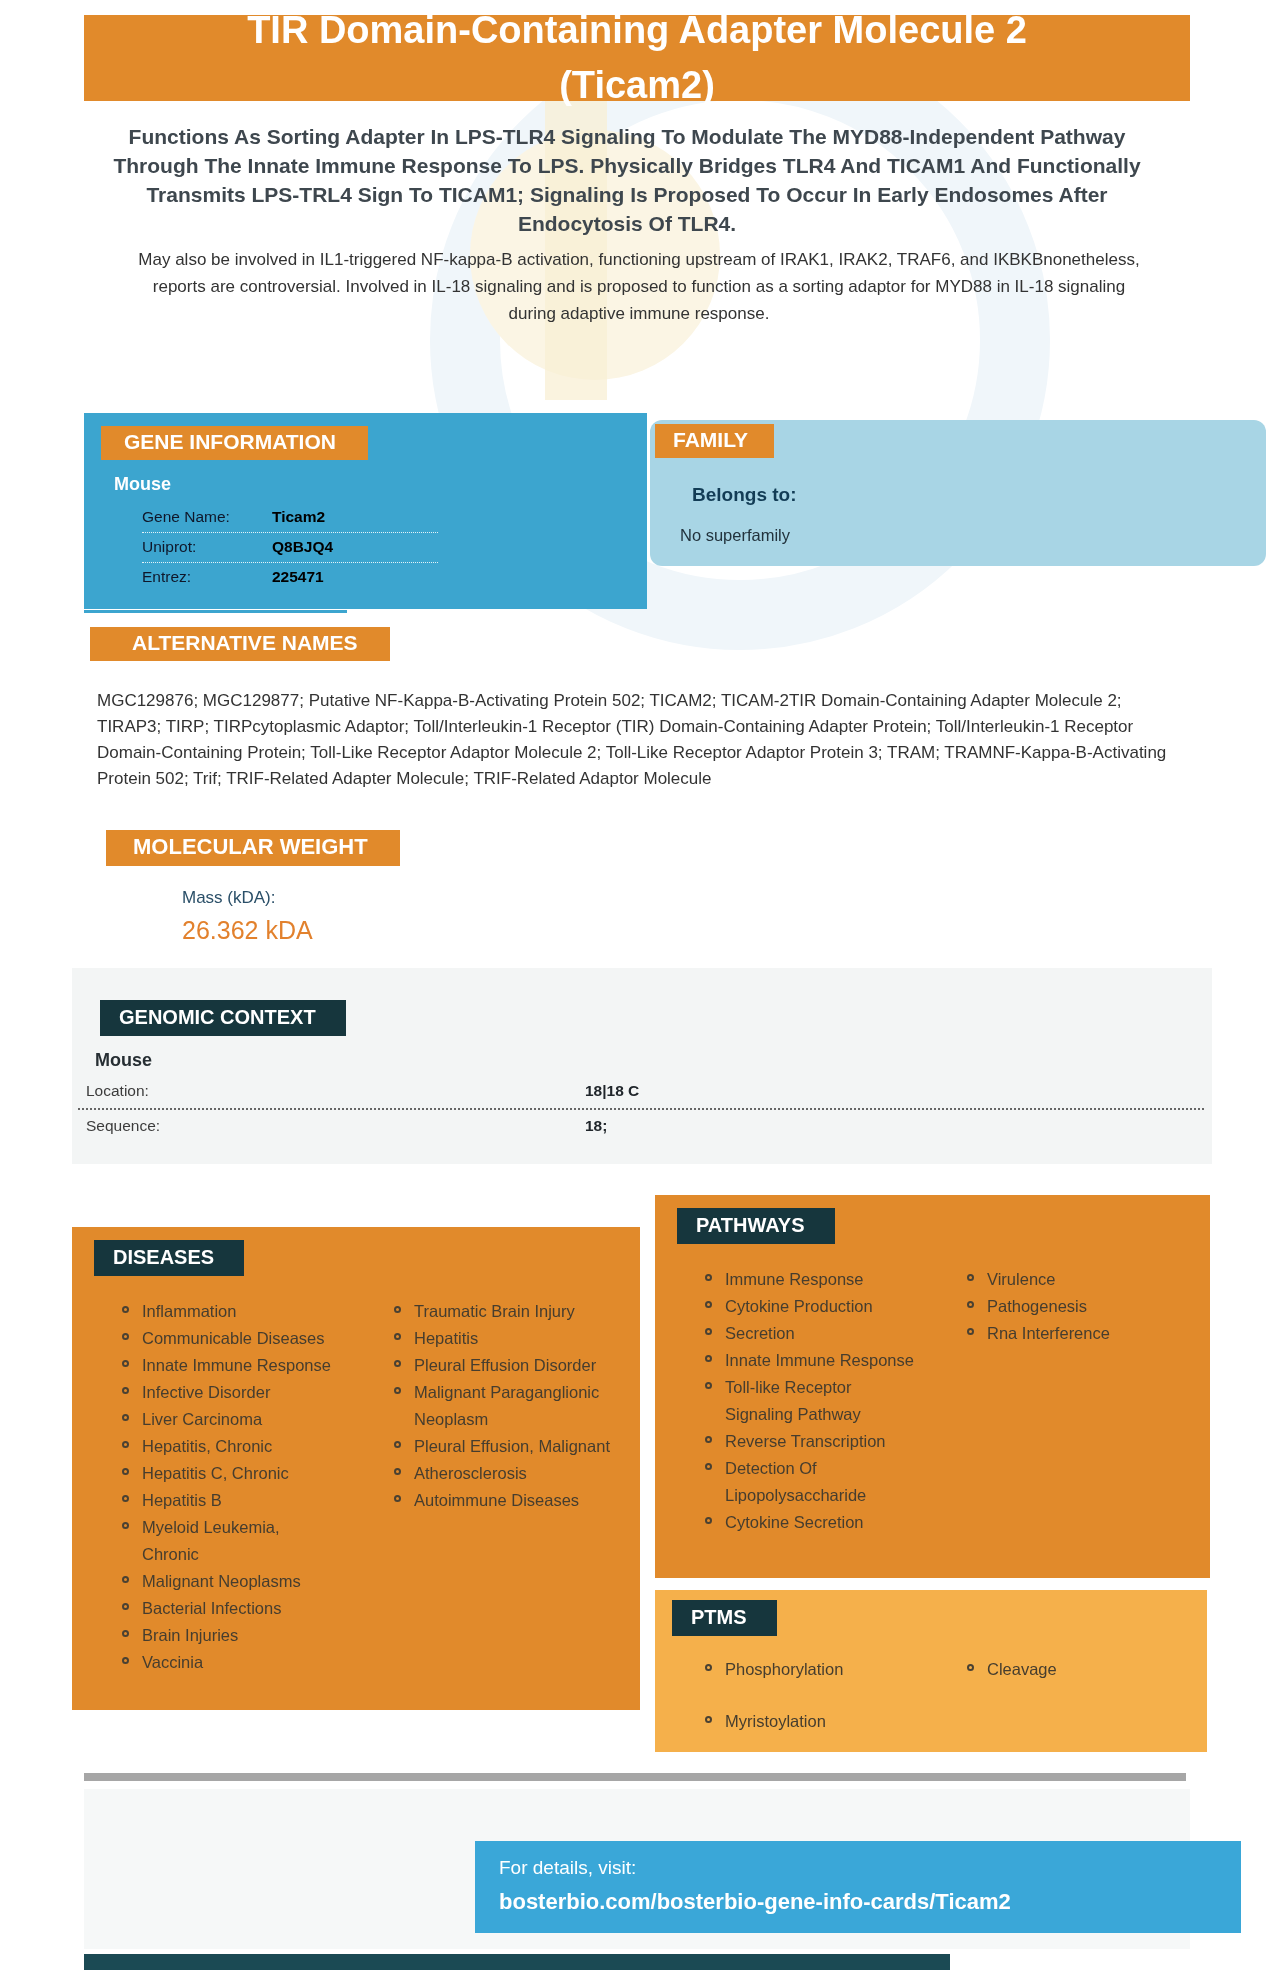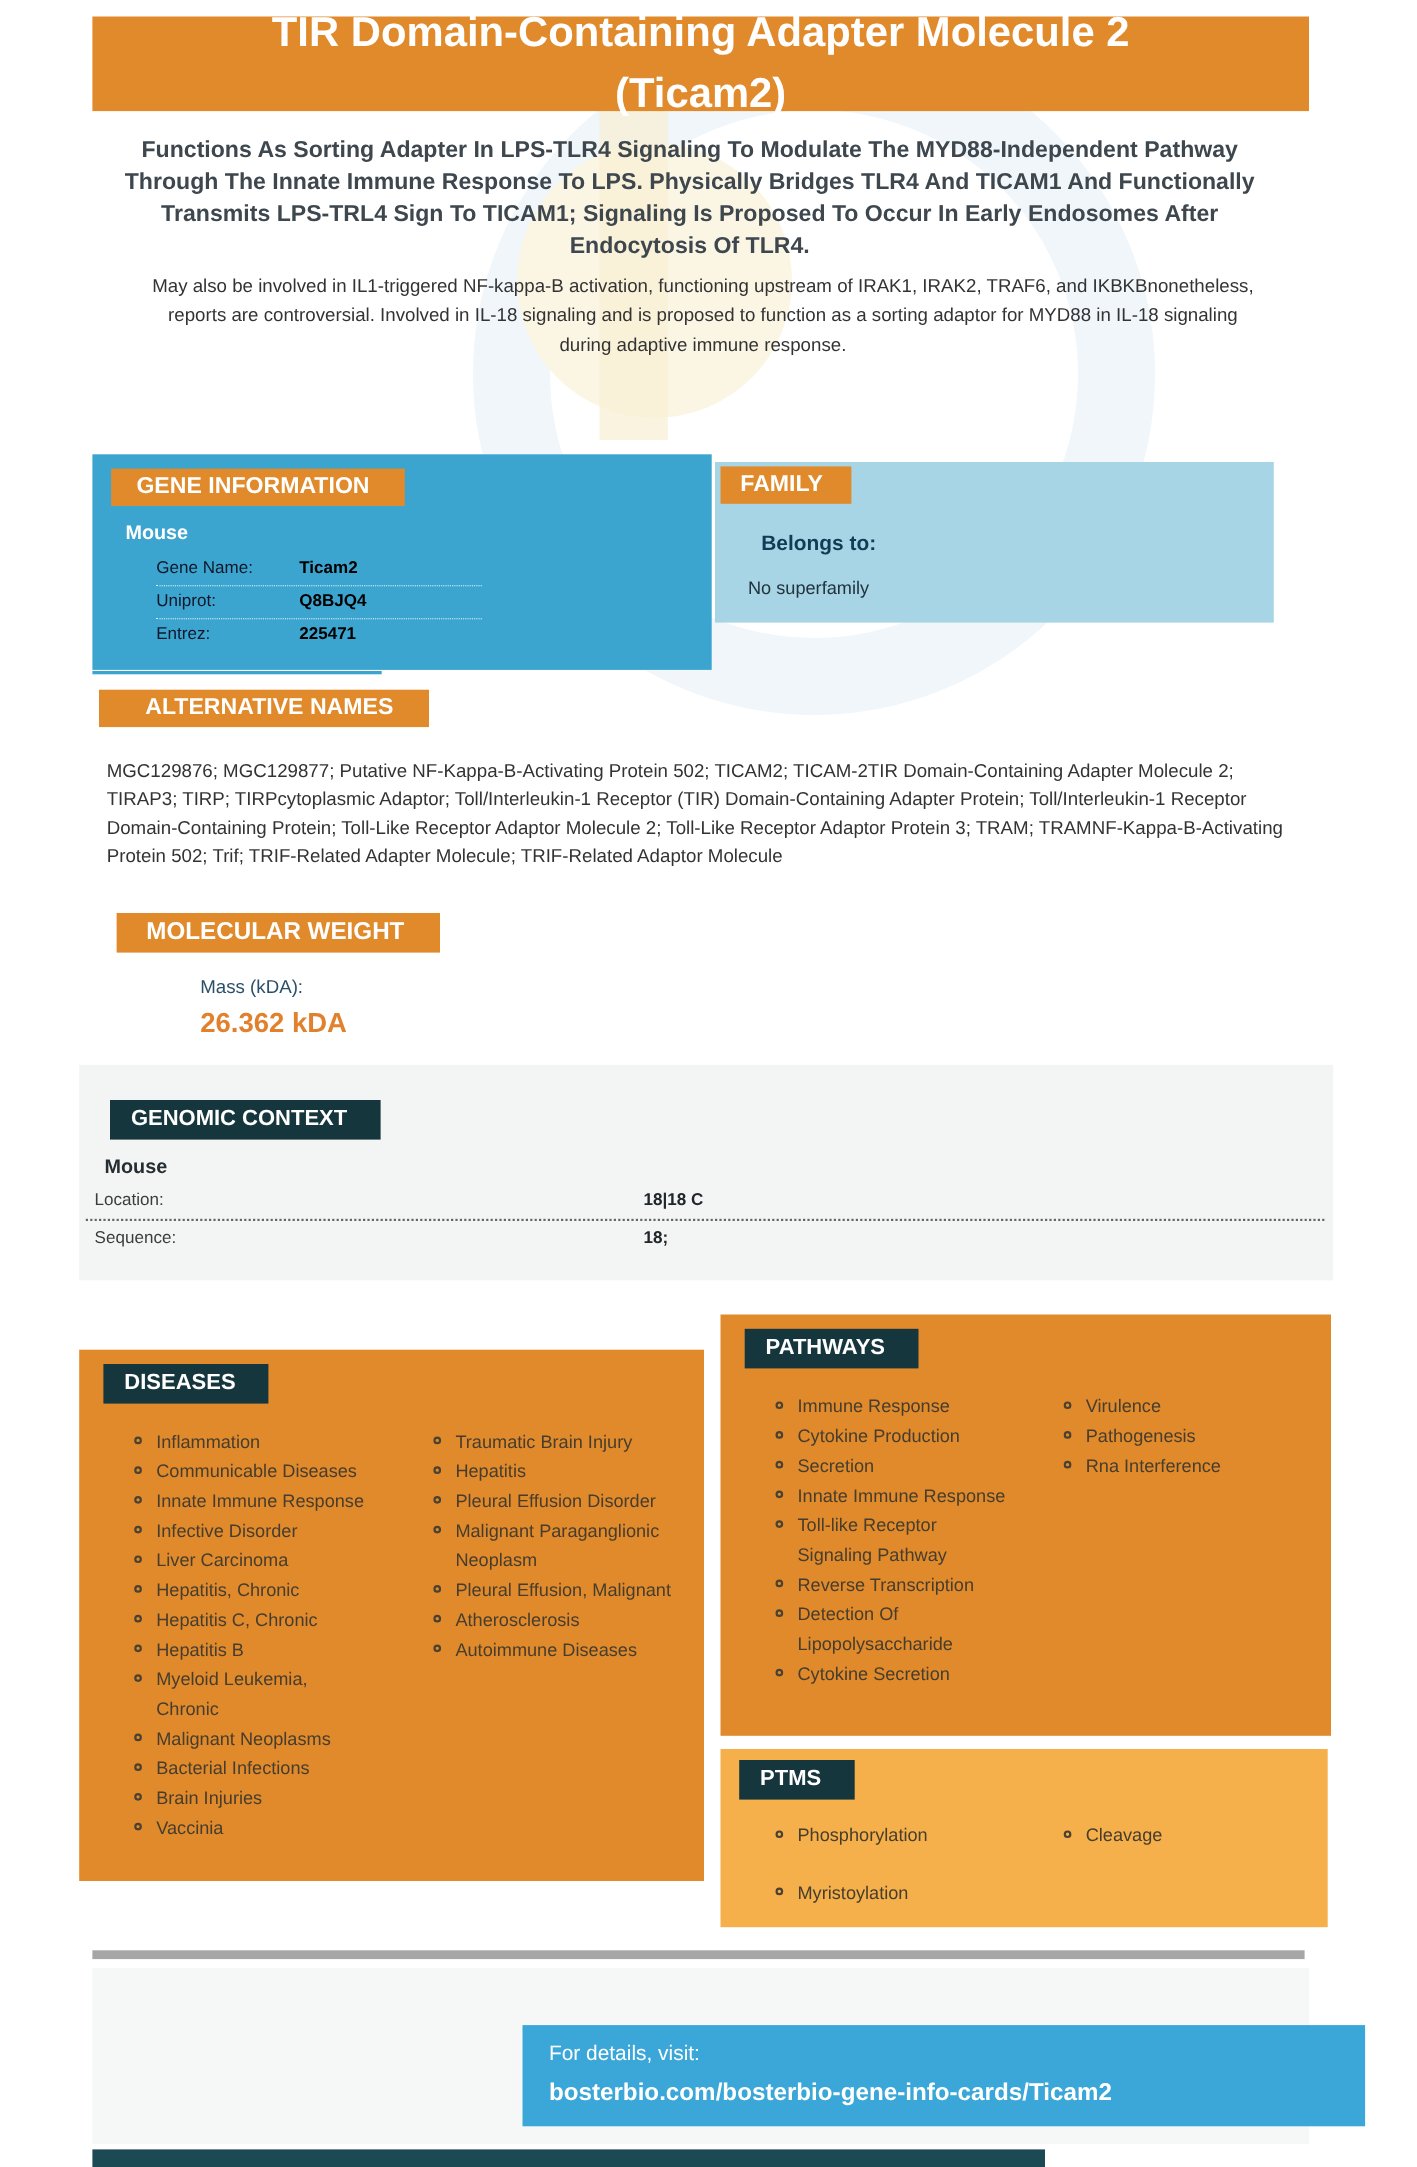--- a/index.html
+++ b/index.html
@@ -36,33 +36,33 @@
   .gene-box { left:84px; top:413px; width:563px; height:196px; background:#3ca5cf; }
   .gene-box .band { margin:13px 0 0 17px; }
   .gene-species { margin:14px 0 0 30px; color:#fff; font-weight:bold; font-size:18px; }
   .gene-table { margin:8px 0 0 58px; width:296px; }
   .grow { display:flex; padding:5px 0 6px 0; border-bottom:1px dotted rgba(255,255,255,.85); }
   .grow:last-child { border-bottom:none; }
   .grow .lab { width:130px; font-size:15.5px; color:#0f172a; }
   .grow .val { font-size:15.5px; font-weight:bold; color:#000000; }
 
   
-  .family-box { left:650px; top:420px; width:508px; height:146px; background:#a8d5e5; }
+  .family-box { left:650px; top:420px; width:616px; height:146px; background:#a8d5e5;border-radius:12px; }
   .family-box .band { margin:4px 0 0 5px; padding:4px 26px 6px 18px; }
   .family-belongs { margin:26px 0 0 42px; font-weight:bold; font-size:19px; color:#123c55; }
   .family-value { margin:20px 0 0 30px; font-size:16.5px; color:#22333d; }
 
   .teal-line { left:84px; top:610px; width:263px; height:3px; background:#3ca5cf; }
 
   .alt-band { left:90px; top:627px;padding-left:42px; }
   .alt-para { left:97px; top:688px; width:1080px; font-size:17px; line-height:26px; color:#333; }
 
   .mw-band { left:106px; top:830px; font-size:22px; padding:4px 32px 6px 27px; }
   .mw-label { left:182px; top:888px; font-size:17px; color:#2a4f68; }
-  .mw-value { left:182px; top:916px; font-size:25px; font-weight:bold; color:#e2812d; }
+  .mw-value { left:182px; top:916px; font-size:25px; font-weight:normal; color:#e2812d; }
 
   
   .geno-box { left:72px; top:968px; width:1140px; height:196px; background:#f3f5f5; }
   .geno-band { left:100px; top:1000px; }
   .geno-species { left:95px; top:1050px; font-size:18px; font-weight:bold; color:#262e33; }
   .geno-lab { font-size:15.5px; color:#3c3c3c; }
   .geno-val { font-size:15.5px; font-weight:bold; color:#20262b; }
   .loc-lab { left:86px; top:1082px; }
   .loc-val { left:585px; top:1082px; }
   .geno-dotted { left:78px; top:1108px; width:1126px; border-top:2px dotted #666; }

